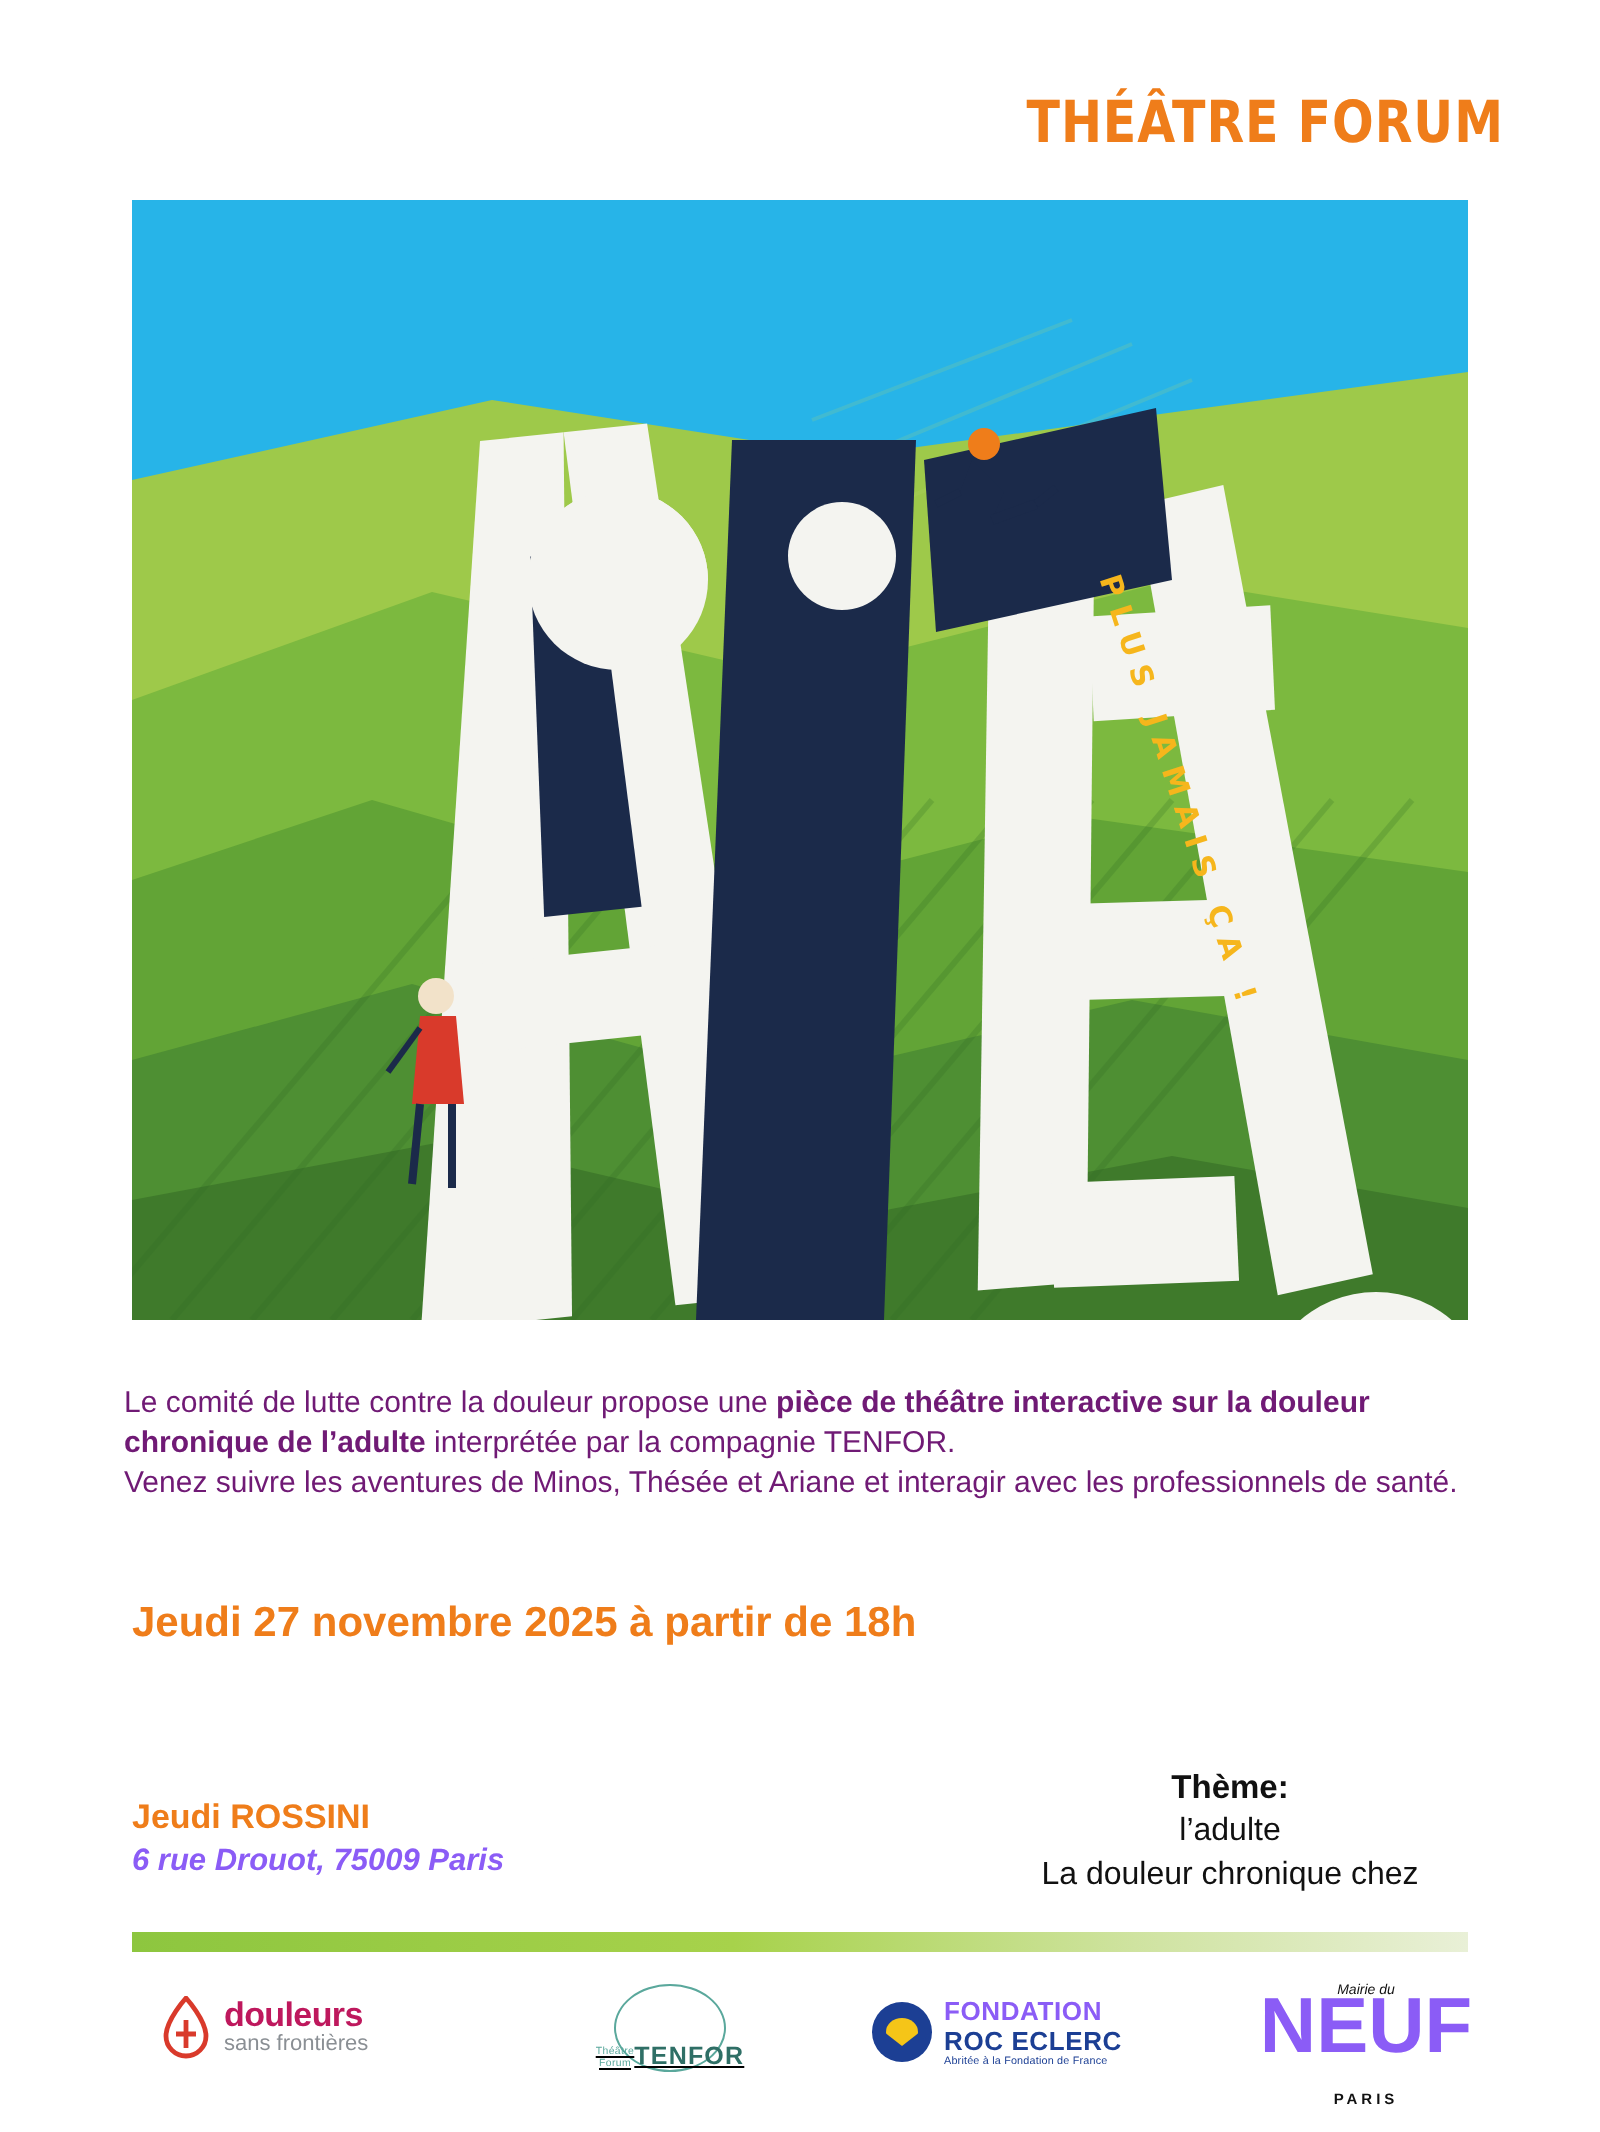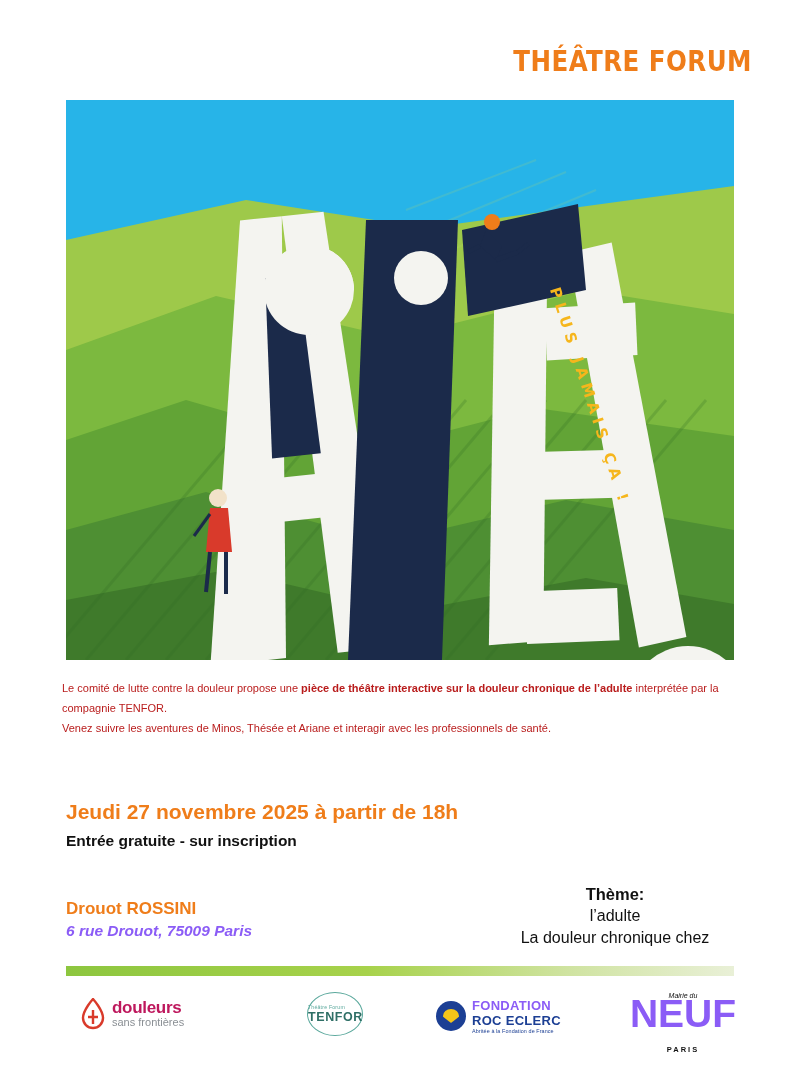--- a/index.html
+++ b/index.html
@@ -58,25 +58,25 @@
     font-weight: bold;
     font-size: 15px;
     letter-spacing: 5px;
     white-space: nowrap;
   }
 
   
   .intro {
     position: absolute;
     left: 62px;
-    top: 678px;
+    top: 692px;
     width: 680px;
-    font-size: 11px;
+    font-size: 15px;
     line-height: 20px;
-    color: #b91c1c;
+    color: #701a75;
   }
   .intro b { font-weight: bold; }
 
   .date-line {
     position: absolute;
     left: 66px;
     top: 800px;
     font-weight: bold;
     font-size: 21px;
     color: #ef7d1a;
@@ -152,22 +152,23 @@
   .dsf-text { line-height: 1.05; }
   .dsf-text .l1 { font-size: 17px; font-weight: bold; color: #be185d; letter-spacing: -0.3px; }
   .dsf-text .l2 { font-size: 11px; color: #8a8f94; }
 
   
   .logo-tenfor { left: 230px; top: 2px; text-align: center; width: 78px; }
   .tenfor-circle {
     width: 56px; height: 44px; margin: 0 auto;
     border: 1.4px solid #5aa89c;
     border-radius: 50%;
-    display: flex; align-items: flex-start; justify-content: center;
-    flex-direction: column;
+    display: flex; align-items: flex-end; justify-content: center;
+    flex-direction: row;
+    text-decoration: underline;
   }
   .tenfor-sub { font-size: 5.2px; color: #5aa89c; letter-spacing: 0.2px; }
   .tenfor-name { font-size: 12.5px; font-weight: bold; color: #2f6f66; letter-spacing: 0.6px; }
 
   
   .logo-roc { left: 370px; top: 8px; }
   .roc-mark {
     width: 30px; height: 30px; border-radius: 50%;
     background: #1c3f94; position: relative;
   }
@@ -305,29 +306,28 @@
 
     <div class="poster-side-text">PLUS JAMAIS ÇA !</div>
   </div>
 
   <div class="intro">
     <span>Le comité de lutte contre la douleur propose une </span><b>pièce de théâtre interactive sur la douleur chronique de l’adulte</b><span> interprétée par la compagnie TENFOR.</span><br>
     <span>Venez suivre les aventures de Minos, Thésée et Ariane et interagir avec les professionnels de santé.</span>
   </div>
 
   <div class="date-line">Jeudi 27 novembre 2025 à partir de 18h</div>
-  <div class="free-line">Entrée gratuite - sur inscription</div>
 
   <div class="theme-block">
     <div class="theme-title">Thème:</div>
     <div>l’adulte</div>
     <div>La douleur chronique chez</div>
   </div>
 
-  <div class="venue">Drouot ROSSINI</div>
+  <div class="venue">Jeudi ROSSINI</div>
   <div class="venue-address">6 rue Drouot, 75009 Paris</div>
 
   <div class="divider"></div>
 
   <div class="logos">
 
     <div class="logo logo-dsf">
       <span class="dsf-mark">
         <svg width="26" height="32" viewBox="0 0 26 32">
           <path d="M13 1 C13 1 3 12 3 20 a10 10 0 0 0 20 0 C23 12 13 1 13 1 Z" fill="none" stroke="#d93a2b" stroke-width="2.4"></path>

